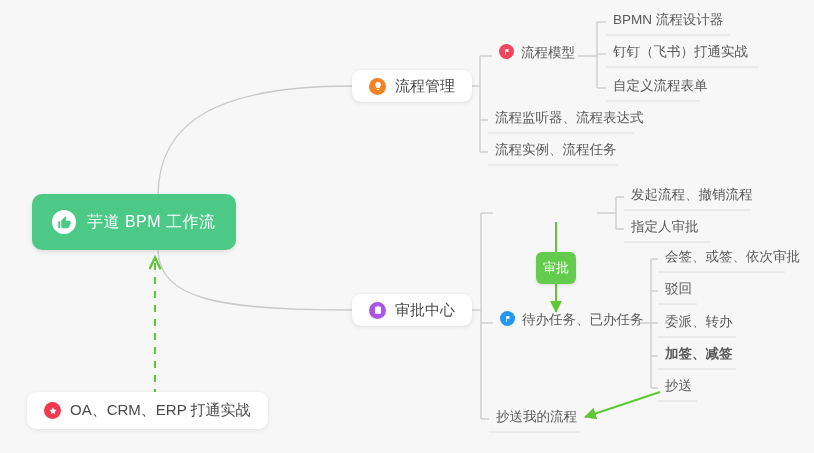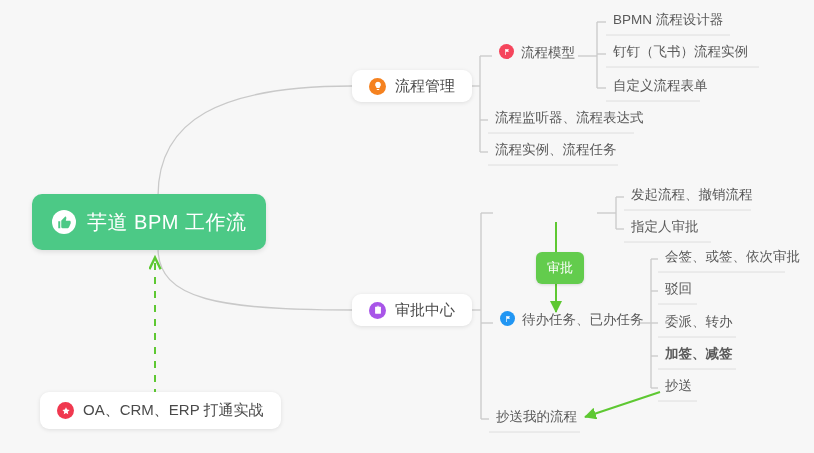--- a/index.html
+++ b/index.html
@@ -15,21 +15,21 @@
 
   
   .node{position:absolute;box-sizing:border-box;white-space:nowrap;}
 
   .root{
     background:#4cc986;
     border-radius:10px;
     color:#ffffff;
     display:flex;align-items:center;
     padding:8px 20px;
-    font-size:20px;
+    font-size:16px;
     letter-spacing:.5px;
     box-shadow:0 2px 5px rgba(0,0,0,.10);
   }
   .root .label{margin-left:11px;}
 
   .card{
     background:#ffffff;
     border-radius:9px;
     display:flex;align-items:center;
     padding:0 17px;
@@ -169,21 +169,21 @@
           <path d="M8 4h10l-2.5 3.5L18 11H8z"></path>
       </svg>
     </span>
     <span class="label">流程模型</span>
   </div>
 
   <div class="node plain" style="left:606px;top:11px;height:22px;">
     <span class="label" style="margin-left:0;">BPMN 流程设计器</span>
   </div>
   <div class="node plain" style="left:606px;top:43px;height:22px;">
-    <span class="label" style="margin-left:0;">钉钉（飞书）流程实例</span>
+    <span class="label" style="margin-left:0;">钉钉（飞书）打通实战</span>
   </div>
   <div class="node plain" style="left:606px;top:77px;height:22px;">
     <span class="label" style="margin-left:0;">自定义流程表单</span>
   </div>
 
   <div class="node plain" style="left:488px;top:109px;height:22px;">
     <span class="label" style="margin-left:0;">流程监听器、流程表达式</span>
   </div>
   <div class="node plain" style="left:488px;top:141px;height:22px;">
     <span class="label" style="margin-left:0;">流程实例、流程任务</span>
@@ -199,21 +199,21 @@
     <span class="label">审批中心</span>
   </div>
 
   <div class="node plain" style="left:624px;top:186px;height:22px;">
     <span class="label" style="margin-left:0;">发起流程、撤销流程</span>
   </div>
   <div class="node plain" style="left:624px;top:218px;height:22px;">
     <span class="label" style="margin-left:0;">指定人审批</span>
   </div>
 
-  <div class="node tag" style="left:536px;top:252px;width:48px;height:32px;">
+  <div class="node tag" style="left:536px;top:252px;width:40px;height:32px;">
     <span class="label">审批</span>
   </div>
 
   <div class="node plain" style="left:493px;top:311px;height:24px;">
     <span class="ico ico-sm" style="background:#2196f3;">
       <svg width="8" height="8" viewBox="0 0 24 24" fill="#ffffff">
         <path d="M6 3h2v18H6z"></path>
           <path d="M8 4h10l-2.5 3.5L18 11H8z"></path>
       </svg>
     </span>
@@ -233,21 +233,21 @@
     <span class="label" style="margin-left:0;font-weight:bold;">加签、减签</span>
   </div>
   <div class="node plain" style="left:658px;top:377px;height:22px;">
     <span class="label" style="margin-left:0;">抄送</span>
   </div>
 
   <div class="node plain" style="left:489px;top:408px;height:22px;">
     <span class="label" style="margin-left:0;">抄送我的流程</span>
   </div>
 
-  <div class="node card" style="left:40px;top:392px;height:37px;">
+  <div class="node card" style="left:27px;top:392px;height:37px;">
     <span class="ico" style="background:#f0384f;">
       <svg width="10" height="10" viewBox="0 0 24 24" fill="#ffffff">
         <path d="M12 3l2.6 5.6 6.1.8-4.5 4.2 1.2 6.1L12 16.8 6.6 19.7l1.2-6.1L3.3 9.4l6.1-.8z"></path>
       </svg>
     </span>
     <span class="label">OA、CRM、ERP 打通实战</span>
   </div>
 
 </div>
 

